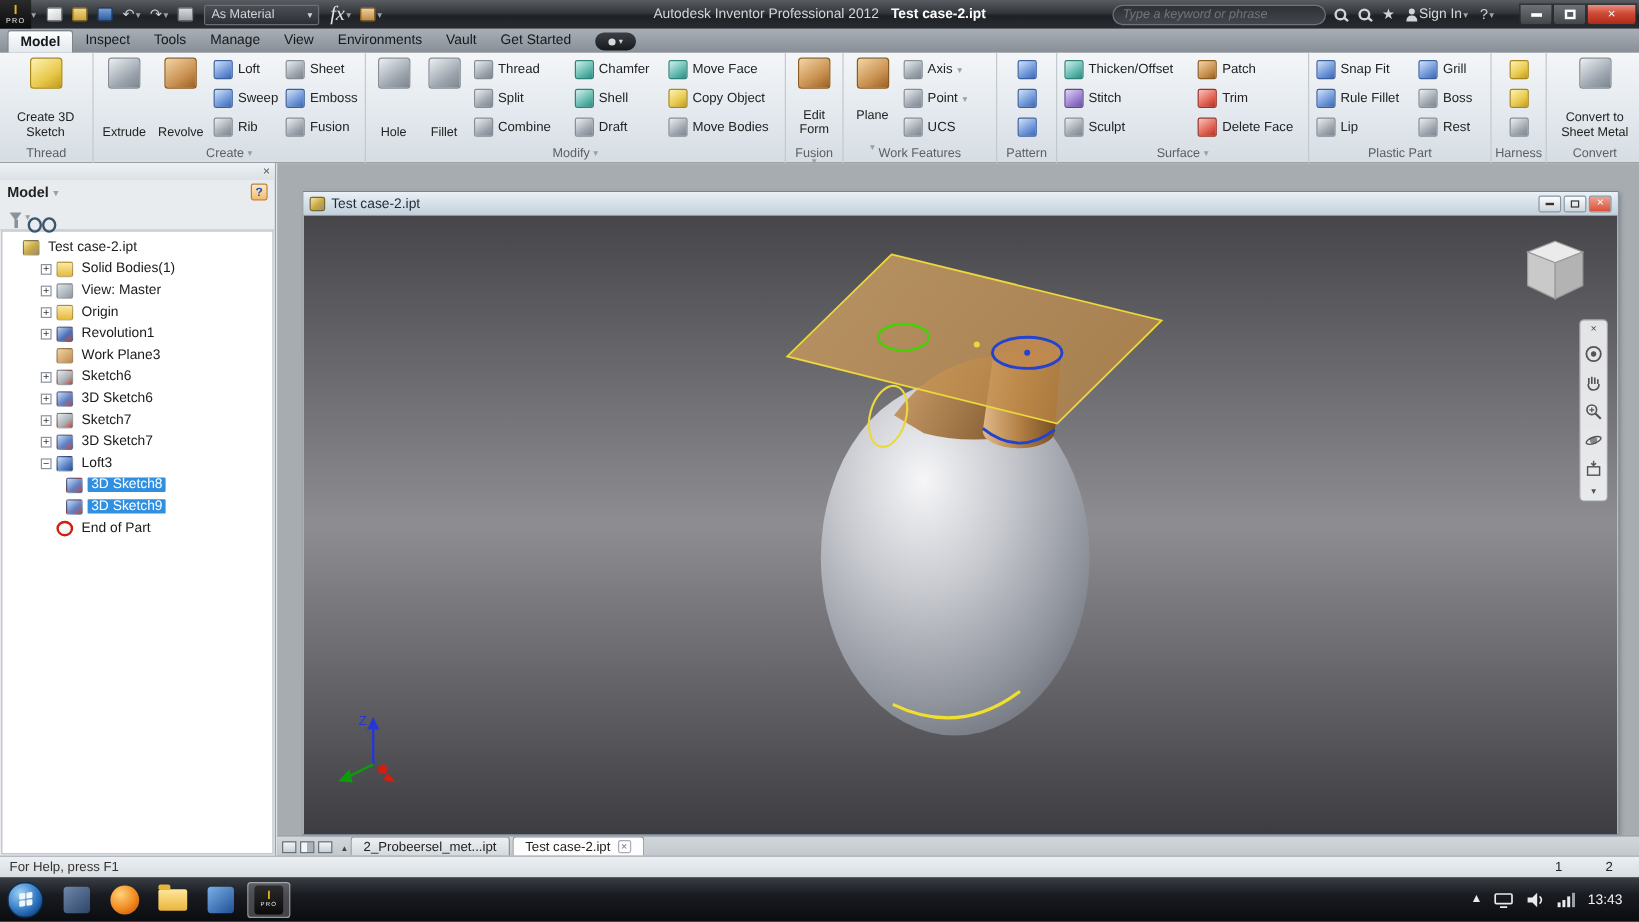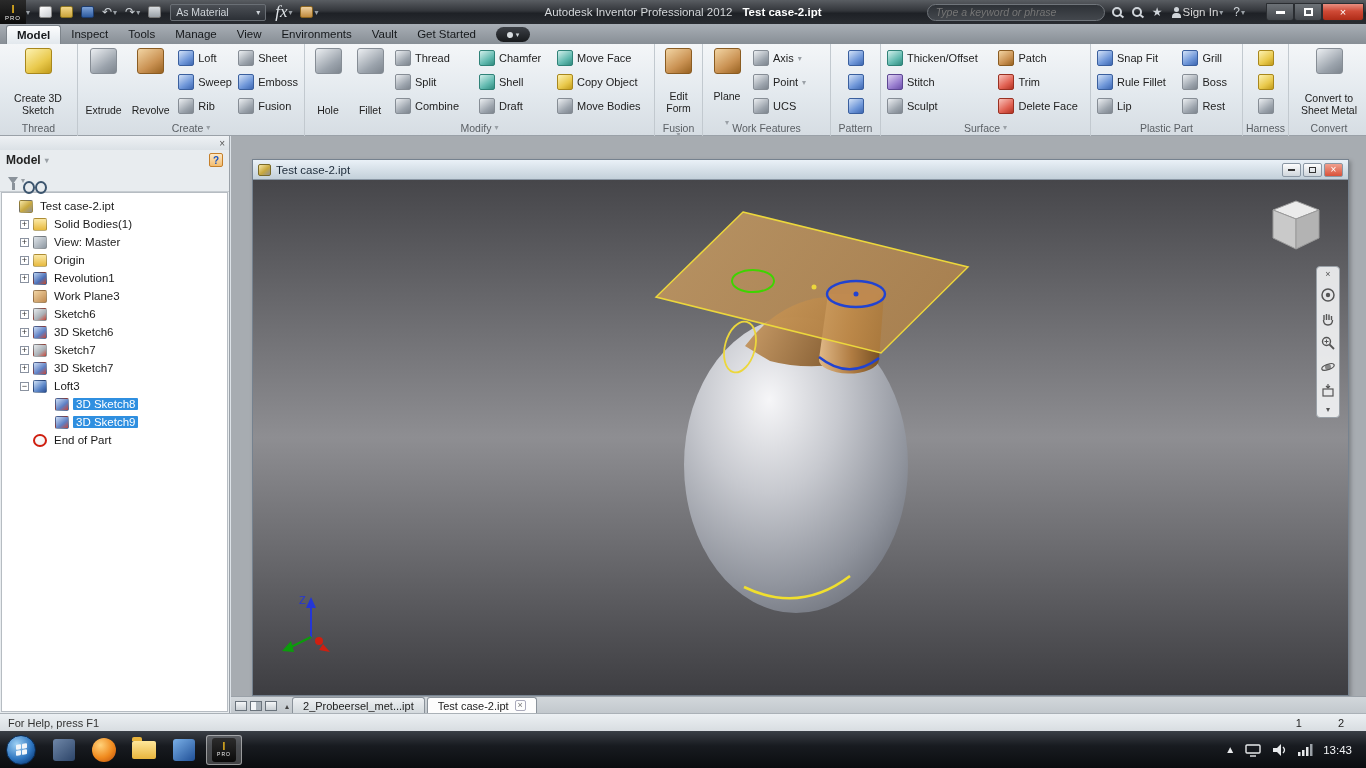--- a/index.html
+++ b/index.html
@@ -84,21 +84,21 @@
   .bhelp{margin-left:auto;width:14px;height:14px;border:1px solid #c57f2a;background:linear-gradient(#fde9c8,#f3bc6e);border-radius:2px;
     font-size:10px;color:#1a56c4;font-weight:bold;display:flex;align-items:center;justify-content:center;}
   .btools{height:22px;display:flex;align-items:center;gap:10px;padding:0 8px;border-bottom:1px solid #c6ccd1;}
   .funnel{width:0;height:0;border-left:5px solid transparent;border-right:5px solid transparent;border-top:7px solid #8a929a;position:relative;}
   .funnel::after{content:"";position:absolute;left:-1.5px;top:-1px;width:3px;height:7px;background:#8a929a;}
   .binoc{width:16px;height:10px;position:relative;}
   .binoc::before,.binoc::after{content:"";position:absolute;top:0;width:8px;height:9px;border:2px solid #3c556e;border-radius:50%;}
   .binoc::before{left:0;} .binoc::after{right:0;}
   #tree{flex:1;background:#fff;border:1px solid #b6bcc2;margin:0 1px 1px 1px;overflow:hidden;padding-top:4px;}
   .trow{display:flex;align-items:center;height:18px;font-size:11.5px;color:#1a1a1a;padding-left:4px;}
-  .trow.lv1{padding-left:18px;}
+  .trow.lv1{padding-left:32px;}
   .trow.lv2{padding-left:40px;}
   .exp{width:9px;height:9px;border:1px solid #8a92a0;background:#fff;font-size:9px;line-height:7px;text-align:center;margin-right:4px;flex:none;color:#333;}
   .exp.plus::before{content:"+";}
   .exp.minus::before{content:"\2212";}
   .exp.none{visibility:hidden;}
   .ticon{width:14px;height:13px;border-radius:2px;margin-right:4px;flex:none;border:1px solid rgba(0,0,0,.25);}
   .t-part{background:linear-gradient(140deg,#f5e6a8,#c8a83e 55%,#8e9096);}
   .t-folder{background:linear-gradient(#fbe9a6,#e7b93e);}
   .t-view{background:linear-gradient(140deg,#dfe5ea,#8e98a2);}
   .t-rev{background:linear-gradient(140deg,#bcd2f0,#4a6fb8 60%,#c84a2a);}

